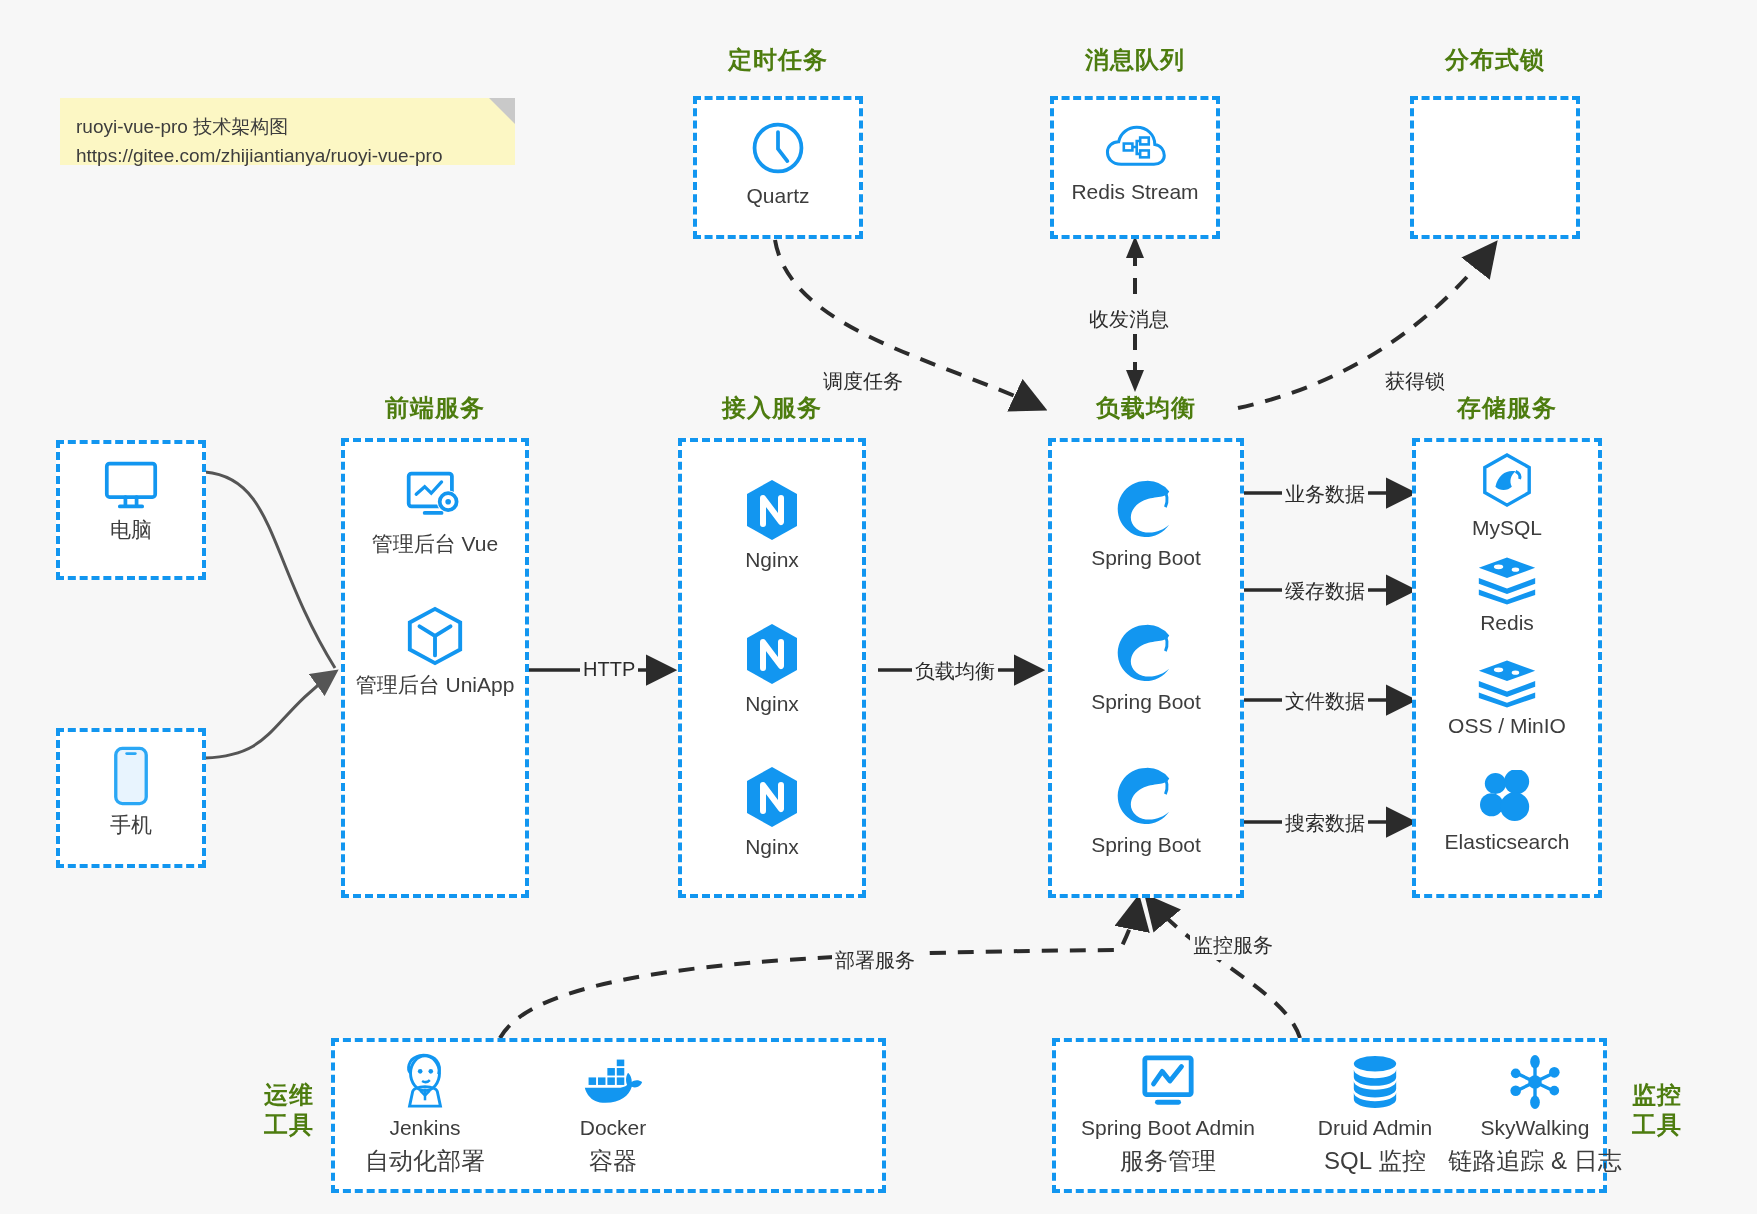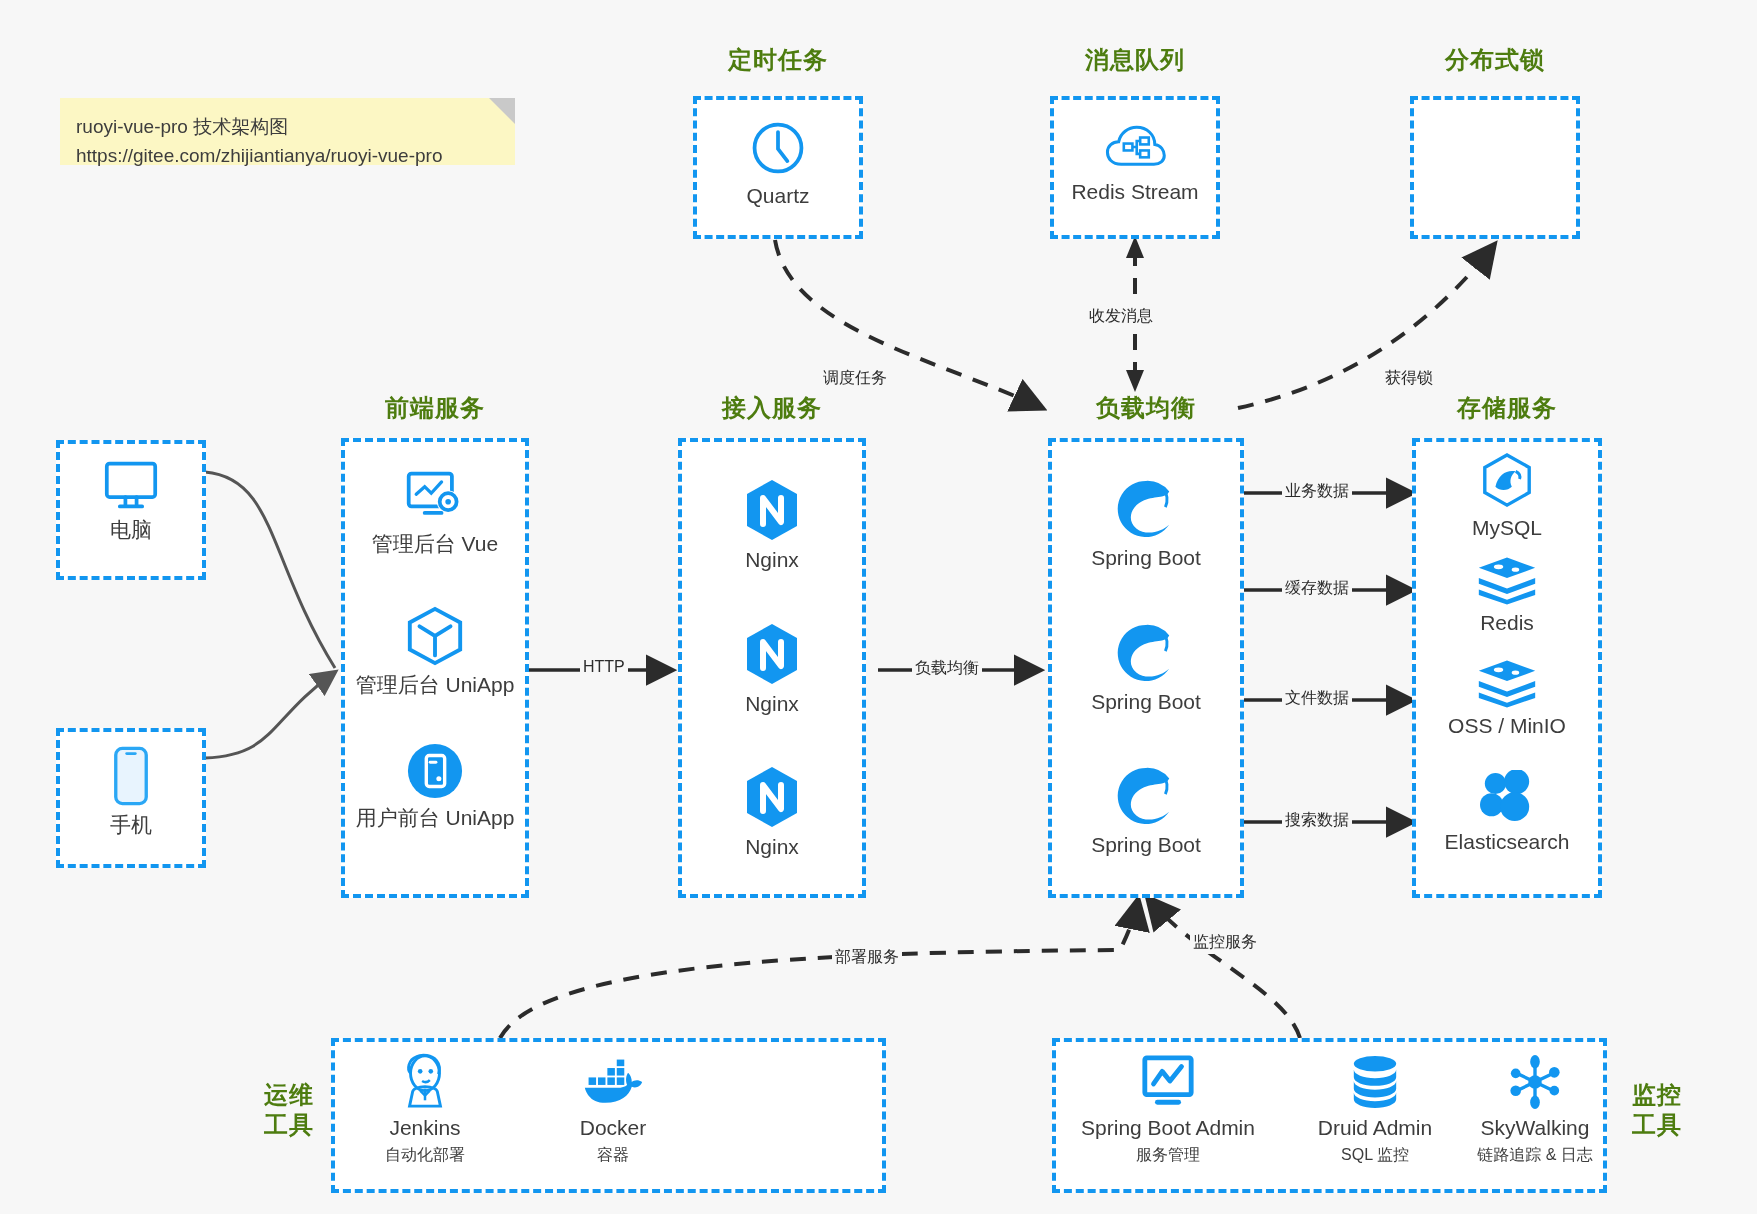--- a/index.html
+++ b/index.html
@@ -43,28 +43,28 @@
     letter-spacing:1px;
   }
   .gtitle.side{text-align:center;line-height:1.25;}
 
   
   .node{position:absolute;text-align:center;}
   .node .cap{
     font-size:21px;color:#3d3d3d;line-height:1.3;white-space:nowrap;
     margin-top:4px;
   }
-  .node .cap.two{font-size:16px;}
+  .node .cap.two{font-size:24px;}
   .node .ic{display:flex;align-items:center;justify-content:center;}
 
   
   .elabel{
     position:absolute;
     background:#f7f7f7;
-    font-size:16px;color:#2b2b2b;
+    font-size:20px;color:#2b2b2b;
     padding:1px 3px;white-space:nowrap;
     z-index:6;
   }
   svg.layer{position:absolute;left:0;top:0;width:1757px;height:1214px;overflow:visible;pointer-events:none;}
 </style>
 </head>
 <body>
 
 <div id="stage">
 
@@ -178,31 +178,20 @@
     <div class="cap">管理后台 Vue</div>
   </div>
   <div class="node" style="left:341px;top:605px;width:188px;">
     <div class="ic">
       <svg width="62" height="62" viewBox="0 0 64 64">
         <path d="M32 4 L58 18 L58 46 L32 60 L6 46 L6 18 Z" fill="none" stroke="#1296f0" stroke-width="4"></path>
         <path d="M16 22 L32 32 L48 22 M32 32 L32 52" fill="none" stroke="#1296f0" stroke-width="4" stroke-linecap="round"></path>
       </svg>
     </div>
     <div class="cap">管理后台 UniApp</div>
-  </div>
-  <div class="node" style="left:341px;top:742px;width:188px;">
-    <div class="ic">
-      <svg width="58" height="58" viewBox="0 0 60 60">
-        <circle cx="30" cy="30" r="28" fill="#1296f0"></circle>
-        <rect x="21" y="14" width="19" height="32" rx="3" fill="none" stroke="#ffffff" stroke-width="3.5"></rect>
-        <path d="M25 21 L31 21" stroke="#ffffff" stroke-width="3" stroke-linecap="round"></path>
-        <circle cx="34" cy="38" r="2.6" fill="#ffffff"></circle>
-      </svg>
-    </div>
-    <div class="cap">用户前台 UniApp</div>
   </div>
 
   <div class="gtitle" style="left:678px;top:392px;width:188px;">接入服务</div>
   <div class="gbox" style="left:678px;top:438px;width:188px;height:460px;"></div>
   <div class="node" style="left:678px;top:478px;width:188px;">
     <div class="ic">
       <svg width="58" height="64" viewBox="0 0 58 64">
         <path d="M29 2 L54 16 L54 48 L29 62 L4 48 L4 16 Z" fill="#1296f0"></path>
         <path d="M20 46 L20 20 L38 44 L38 20" fill="none" stroke="#ffffff" stroke-width="6" stroke-linejoin="round" stroke-linecap="round"></path>
       </svg>

